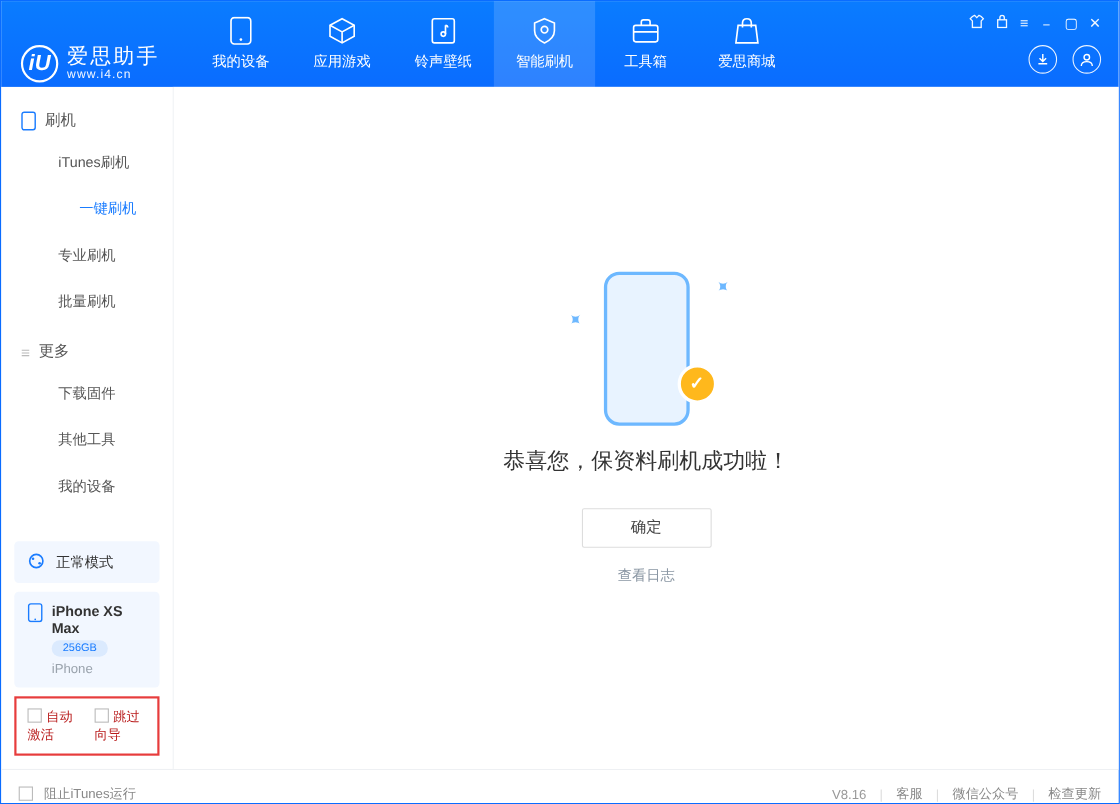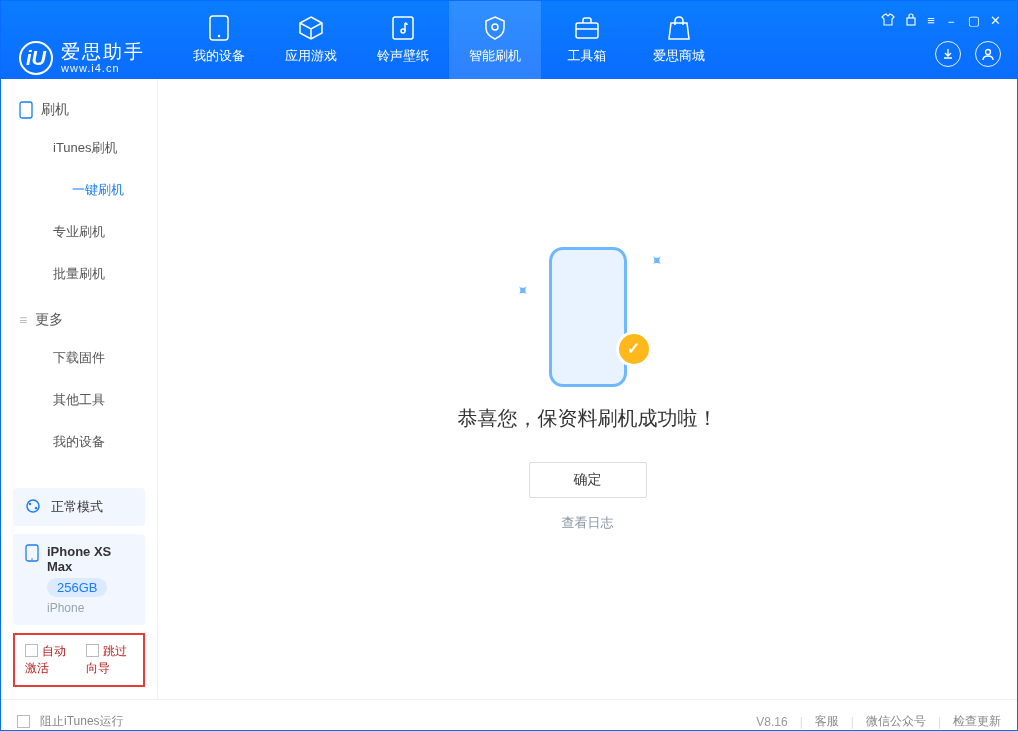--- a/index.html
+++ b/index.html
@@ -28,21 +28,21 @@
 .sidebar { width: 157px; border-right: 1px solid #eef0f3; padding-top: 14px; display: flex; flex-direction: column; }
 .side-group-title { display: flex; align-items: center; gap: 8px; padding: 8px 18px; color: #555; font-size: 14px; }
 .side-item { padding: 12px 18px 12px 52px; font-size: 13px; color: #555; cursor: pointer; }
 .side-item.active { color: #1a7cff; margin-left: 19px; }
 
 .device-panel { margin-top: auto; padding: 8px 12px 12px; }
 .mode-row, .device-row { background: #f2f7ff; border-radius: 4px; padding: 10px 12px; margin-bottom: 8px; display: flex; align-items: flex-start; gap: 10px; font-size: 13px; color: #333; }
 .device-row { flex-direction: column; align-items: flex-start; gap: 4px; padding: 10px 12px; }
 .device-name-line { display: flex; align-items: flex-start; gap: 8px; }
 .device-name { font-weight: 600; color: #333; }
-.badge { background: #dbeafe; color: #1a7cff; border-radius: 10px; padding: 2px 10px; font-size: 13px; }
+.badge { background: #dbeafe; color: #1a7cff; border-radius: 10px; padding: 2px 10px; font-size: 10px; }
 .device-type { color: #9aa3ad; font-size: 12px; padding-left: 22px; }
 
 .checks-row { border: 2px solid #e73c3c; padding: 8px 10px; display: flex; gap: 14px; font-size: 12px; color: #b91c1c; align-items: center; }
 .mini-check { width: 13px; height: 13px; border: 1px solid #bbb; display: inline-block; margin-right: 4px; vertical-align: -2px; }
 
 .main { flex: 1; position: relative; background: #fff; display: flex; flex-direction: column; align-items: center; justify-content: center; }
 .success-ill { position: relative; width: 140px; height: 140px; margin-bottom: 18px; }
 .phone-shape { width: 78px; height: 140px; border: 3px solid #6db8ff; border-radius: 14px; background: #e8f3ff; margin: 0 auto; position: relative; }
 .success-badge { position: absolute; right: 6px; bottom: 20px; width: 36px; height: 36px; border-radius: 50%; background: #ffb81c; color: #fff; display:flex; align-items:center; justify-content:center; font-weight: bold; border: 3px solid #fff; }
 .sparkle { position: absolute; color: #6db8ff; font-size: 16px; }

